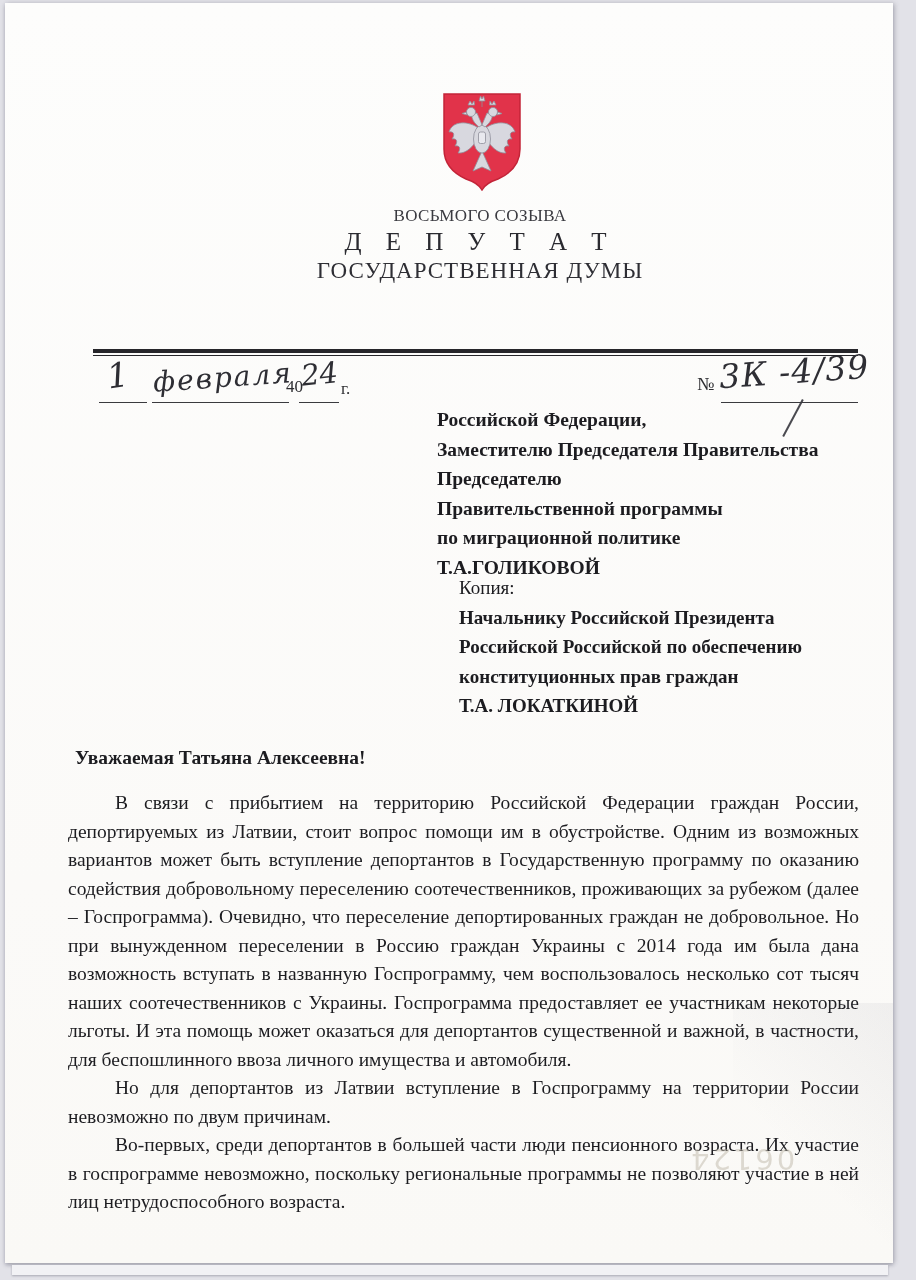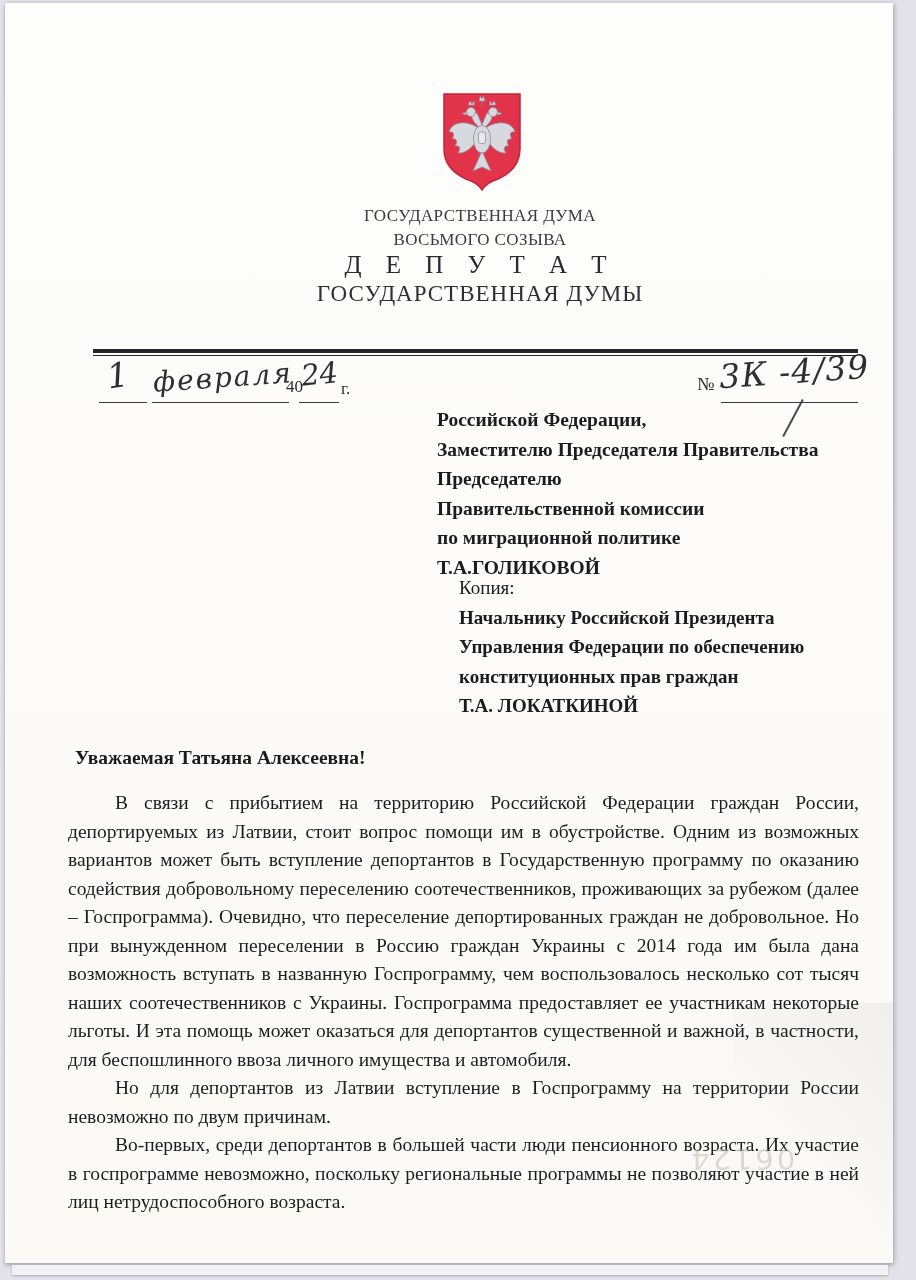--- a/index.html
+++ b/index.html
@@ -99,21 +99,20 @@
 
       <path d="M29,14 L31,10 L33,13 L35,10 L35.5,14 Z"></path>
       <path d="M50.5,14 L51,10 L53,13 L55,10 L57,14 Z"></path>
       <path d="M40,10 L41.5,5 L43,8 L44.5,5 L46,10 Z"></path>
       <line x1="43" y1="10" x2="43" y2="16"></line>
     </g>
     <rect x="39.5" y="41" width="7" height="11.5" rx="2" fill="#e9e9ef" stroke="#8f8f9a" stroke-width="0.8"></rect>
   </svg>
 
   <div class="lh-center">
-    <div class="org-line">ГОСУДАРСТВЕННАЯ ДУМА</div>
     <div class="org-line">ВОСЬМОГО СОЗЫВА</div>
     <div class="deputy-title">Д Е П У Т А Т</div>
     <div class="deputy-sub">ГОСУДАРСТВЕННАЯ ДУМЫ</div>
   </div>
 
   <div class="rule"></div>
 
   <div>
     <span class="hand hand-day">1</span>
     <span class="hand hand-month">февраля</span>
@@ -126,30 +125,30 @@
     <span class="u-line u-day"></span>
     <span class="u-line u-month"></span>
     <span class="u-line u-year"></span>
     <span class="u-line u-number"></span>
   </div>
 
   <div class="recipient">
     <div>Российской Федерации,</div>
     <div>Заместителю Председателя Правительства</div>
     <div>Председателю</div>
-    <div>Правительственной комиссии</div>
+    <div>Правительственной программы</div>
     <div>по миграционной политике</div>
     <div>Т.А.ГОЛИКОВОЙ</div>
   </div>
 
   <div class="copy-block">
     <div class="copy-label">Копия:</div>
     <div class="copy-lines">
       <div>Начальнику Российской Президента</div>
-      <div>Управления Федерации по обеспечению</div>
+      <div>Российской Российской по обеспечению</div>
       <div>конституционных прав граждан</div>
       <div>Т.А. ЛОКАТКИНОЙ</div>
     </div>
   </div>
 
   <div class="salutation">Уважаемая Татьяна Алексеевна!</div>
 
   <div class="letter-body">
     <p>В связи с прибытием на территорию Российской Федерации граждан России, депортируемых из Латвии, стоит вопрос помощи им в обустройстве. Одним из возможных вариантов может быть вступление депортантов в Государственную программу по оказанию содействия добровольному переселению соотечественников, проживающих за рубежом (далее – Госпрограмма). Очевидно, что переселение депортированных граждан не добровольное. Но при вынужденном переселении в Россию граждан Украины с 2014 года им была дана возможность вступать в названную Госпрограмму, чем воспользовалось несколько сот тысяч наших соотечественников с Украины. Госпрограмма предоставляет ее участникам некоторые льготы. И эта помощь может оказаться для депортантов существенной и важной, в частности, для беспошлинного ввоза личного имущества и автомобиля.</p>
     <p>Но для депортантов из Латвии вступление в Госпрограмму на территории России невозможно по двум причинам.</p>

